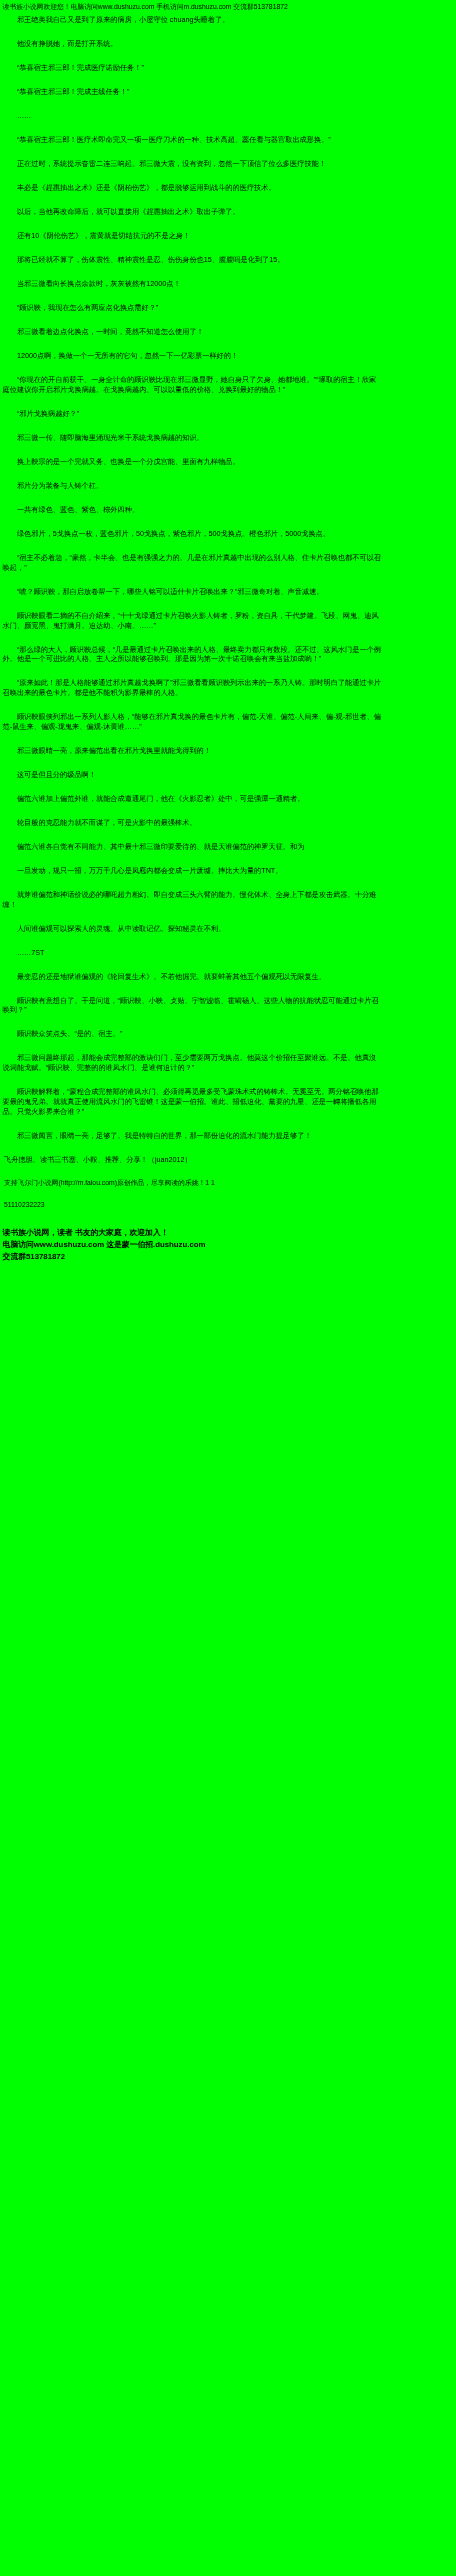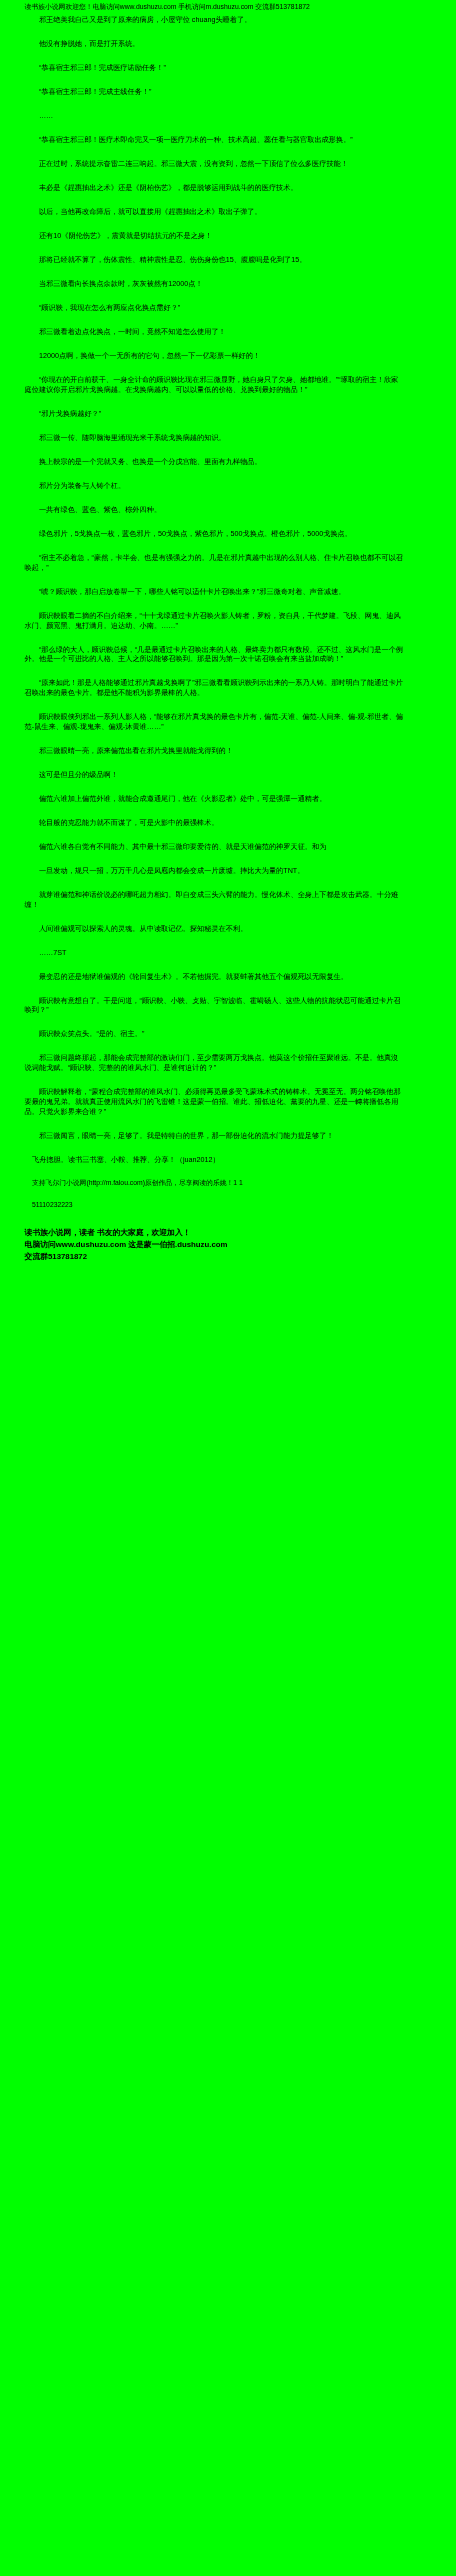--- a/index.html
+++ b/index.html
@@ -13,42 +13,41 @@
     font-size: 7.2px;
     color: #000000;
   }
   .page {
     width: 385px;
     min-height: 2576px;
     background: #00ff00;
     box-sizing: border-box;
     padding: 2.6px 0 0 0;
     position: relative;
-    margin-left: 22px;
   }
   .header-line {
     font-size: 6.8px;
     color: #000;
     padding: 0 2.6px 3.9px 2.6px;
     line-height: 1.25;
     white-space: nowrap;
   }
   .body-text {
     padding: 0 2.6px;
   }
   .para {
     font-size: 7.2px;
     line-height: 1.35;
     margin: 0 0 14.3px 0;
     text-indent: 14.3px;
     word-break: break-all;
   }
   .footer {
     margin-top: 2.6px;
-    padding: 0 10px;
+    padding: 0 4px;
   }
   .footer .f-line {
     font-size: 7.2px;
     line-height: 1.4;
     margin-bottom: 13px;
   }
   .footer .f-line.small {
     font-size: 6.8px;
   }
   .promo {

